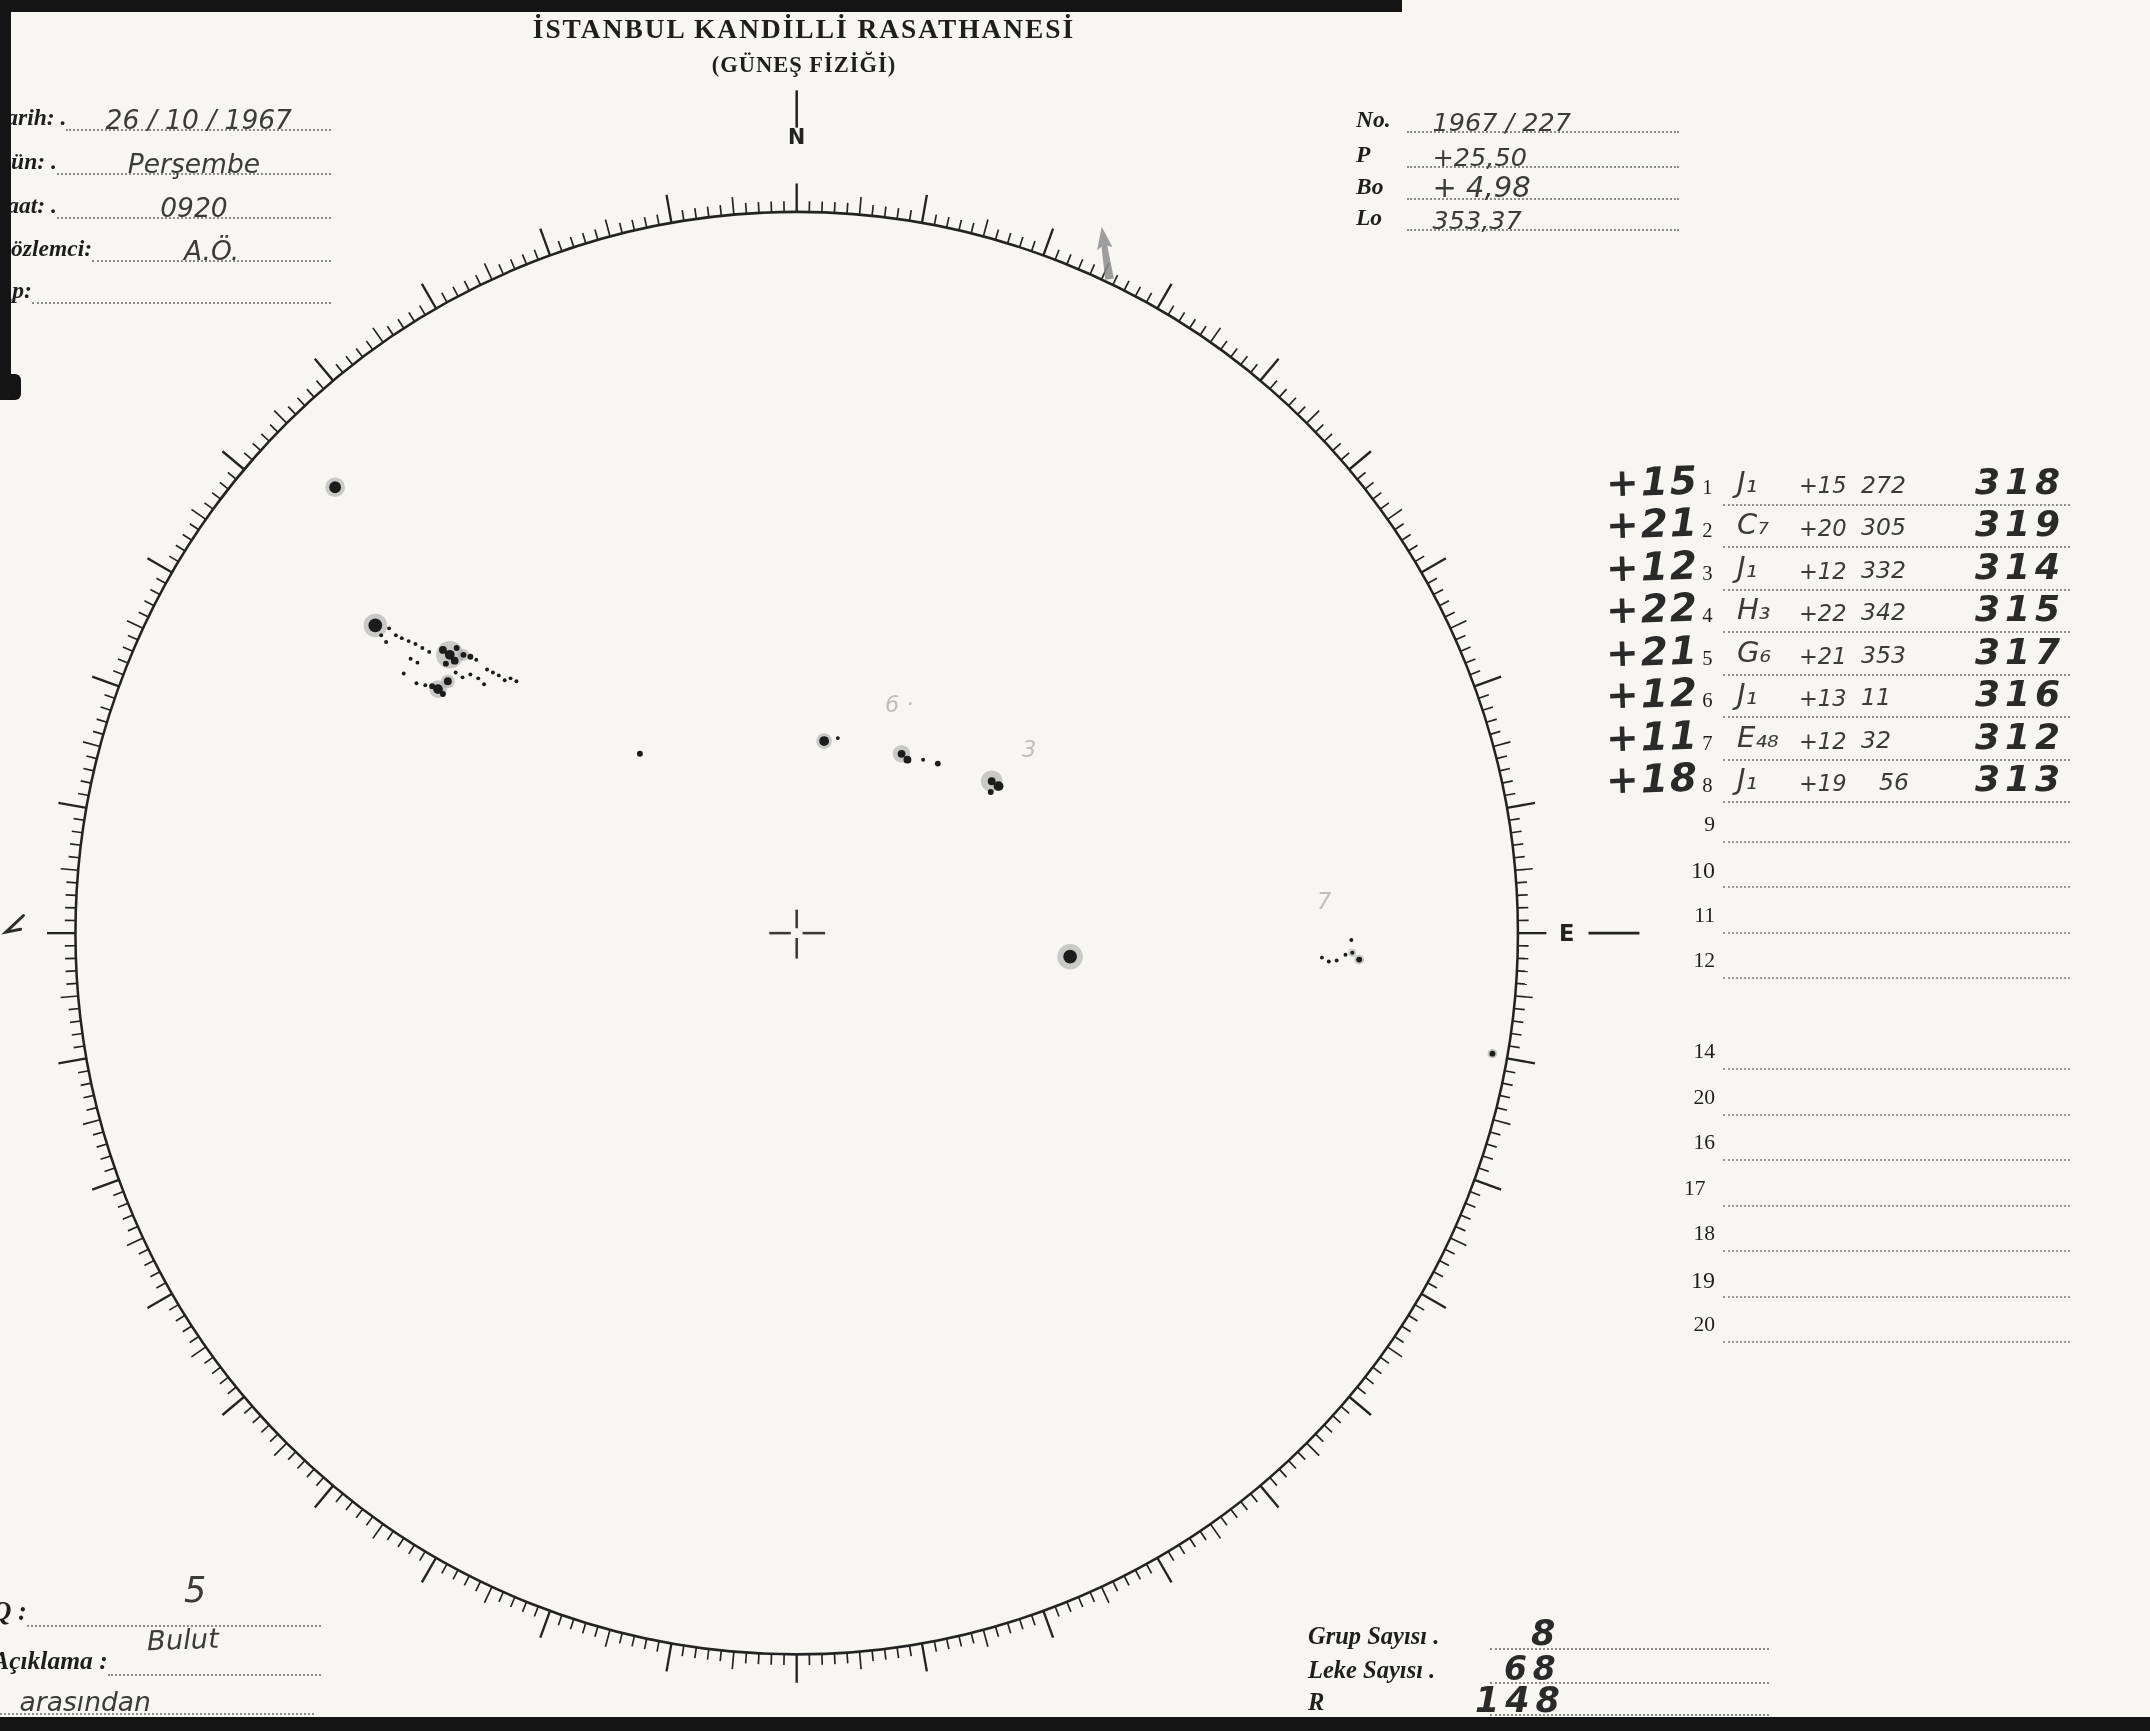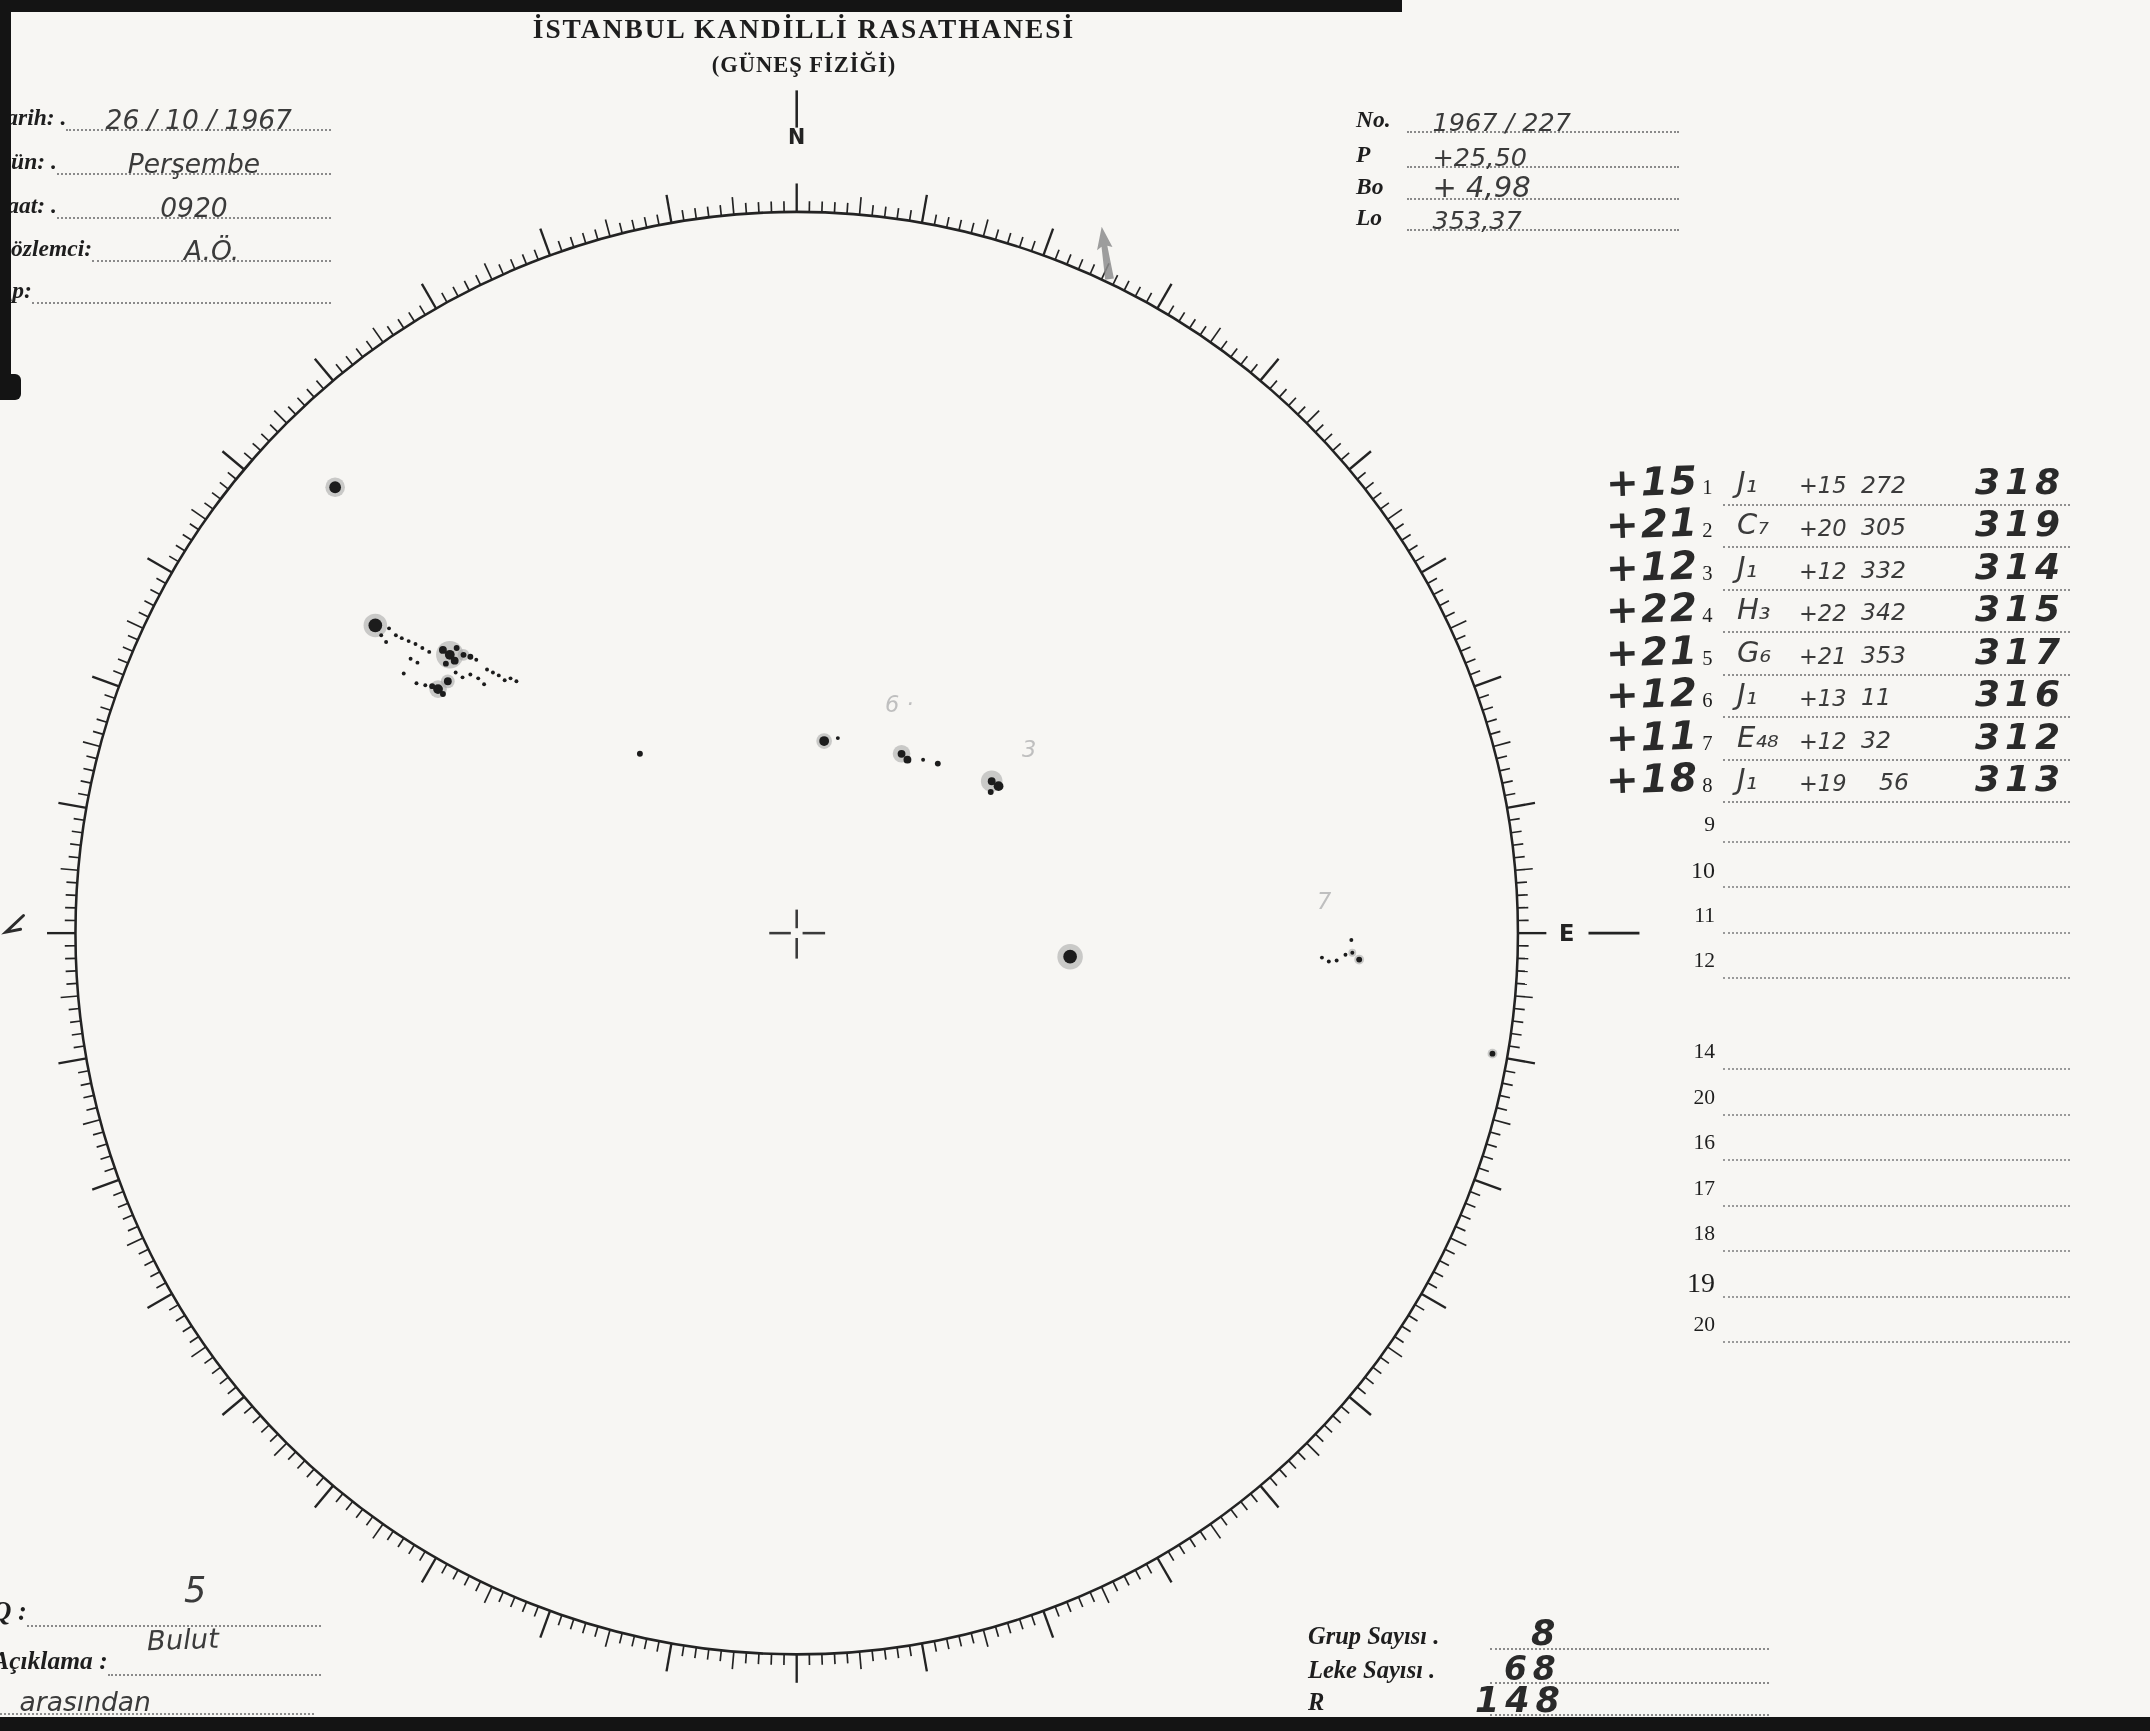--- a/index.html
+++ b/index.html
@@ -675,29 +675,29 @@
       </div>
       <div style="position:absolute;left:0;top:630px;width:490px;height:43px;">
         <span class="rownum" style="position:absolute;left:86px;top:3.9px;width:31px;text-align:right;font-size:21.6px;">20</span>
         <span class="" style="position:absolute;left:125px;top:33px;width:347px;border-bottom:2px dotted #9a9a9a;"></span>
       </div>
       <div style="position:absolute;left:0;top:675px;width:490px;height:43px;">
         <span class="rownum" style="position:absolute;left:86px;top:3.9px;width:31px;text-align:right;font-size:21.6px;">16</span>
         <span class="" style="position:absolute;left:125px;top:33px;width:347px;border-bottom:2px dotted #9a9a9a;"></span>
       </div>
       <div style="position:absolute;left:0;top:721px;width:490px;height:43px;">
-        <span class="rownum" style="position:absolute;left:86px;top:3.9px;width:31px;text-align:right;font-size:21.6px;">17</span>
+        <span class="rownum" style="position:absolute;left:86px;top:3.9px;width:31px;font-size:21.6px;">17</span>
         <span class="" style="position:absolute;left:125px;top:33px;width:347px;border-bottom:2px dotted #9a9a9a;"></span>
       </div>
       <div style="position:absolute;left:0;top:766px;width:490px;height:43px;">
         <span class="rownum" style="position:absolute;left:86px;top:3.9px;width:31px;text-align:right;font-size:21.6px;">18</span>
         <span class="" style="position:absolute;left:125px;top:33px;width:347px;border-bottom:2px dotted #9a9a9a;"></span>
       </div>
       <div style="position:absolute;left:0;top:812px;width:490px;height:43px;">
-        <span class="rownum" style="position:absolute;left:86px;top:3.9px;width:31px;text-align:right;font-size:28px;">19</span>
+        <span class="rownum" style="position:absolute;left:86px;top:3.9px;width:31px;text-align:right;font-size:24px;">19</span>
         <span class="" style="position:absolute;left:125px;top:33px;width:347px;border-bottom:2px dotted #9a9a9a;"></span>
       </div>
       <div style="position:absolute;left:0;top:857px;width:490px;height:43px;">
         <span class="rownum" style="position:absolute;left:86px;top:3.9px;width:31px;text-align:right;font-size:21.6px;">20</span>
         <span class="" style="position:absolute;left:125px;top:33px;width:347px;border-bottom:2px dotted #9a9a9a;"></span>
       </div>
     </div>
 
   <div class="abs" style="left:0;top:1563px;width:333px;height:162px;">
     <div class="frow abs" style="left:-7.8px;top:26.5px;width:329px;">

